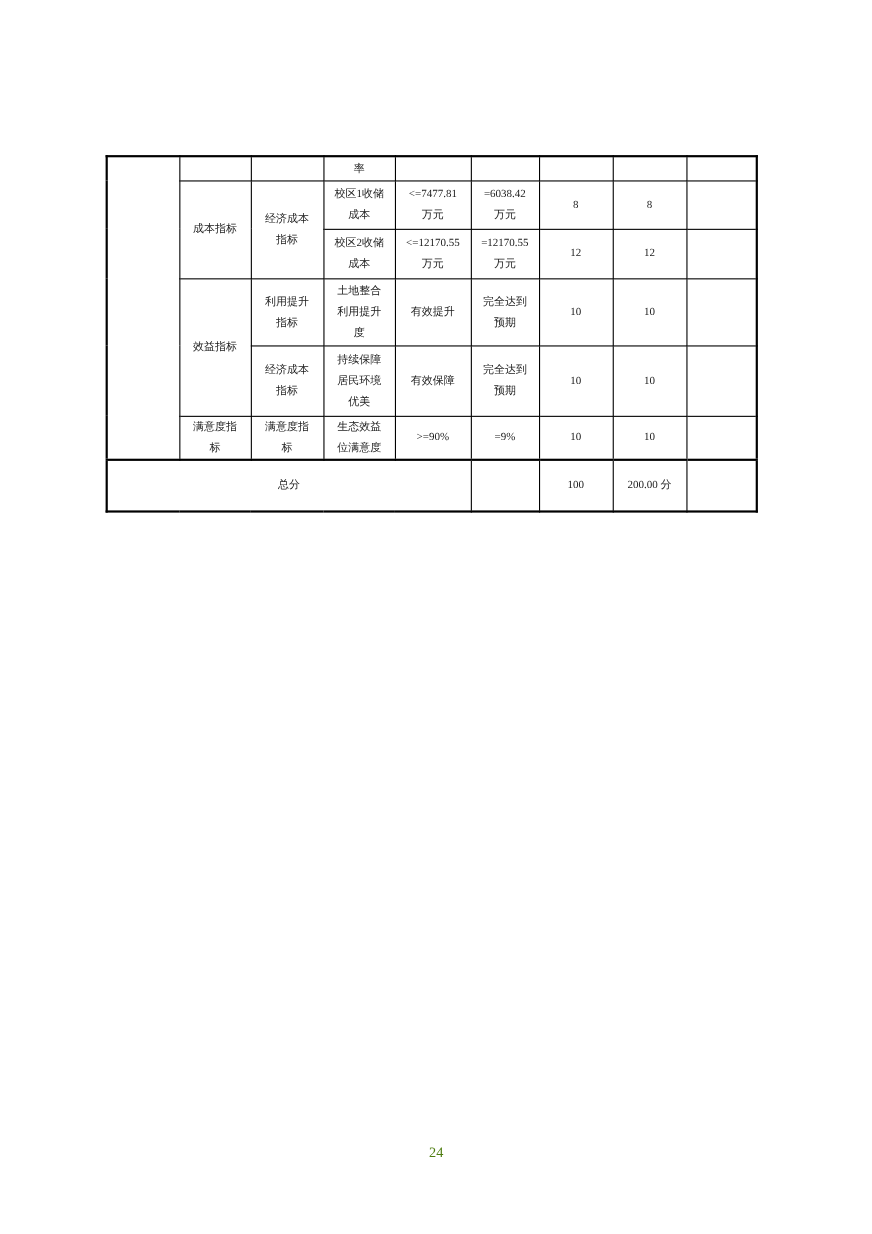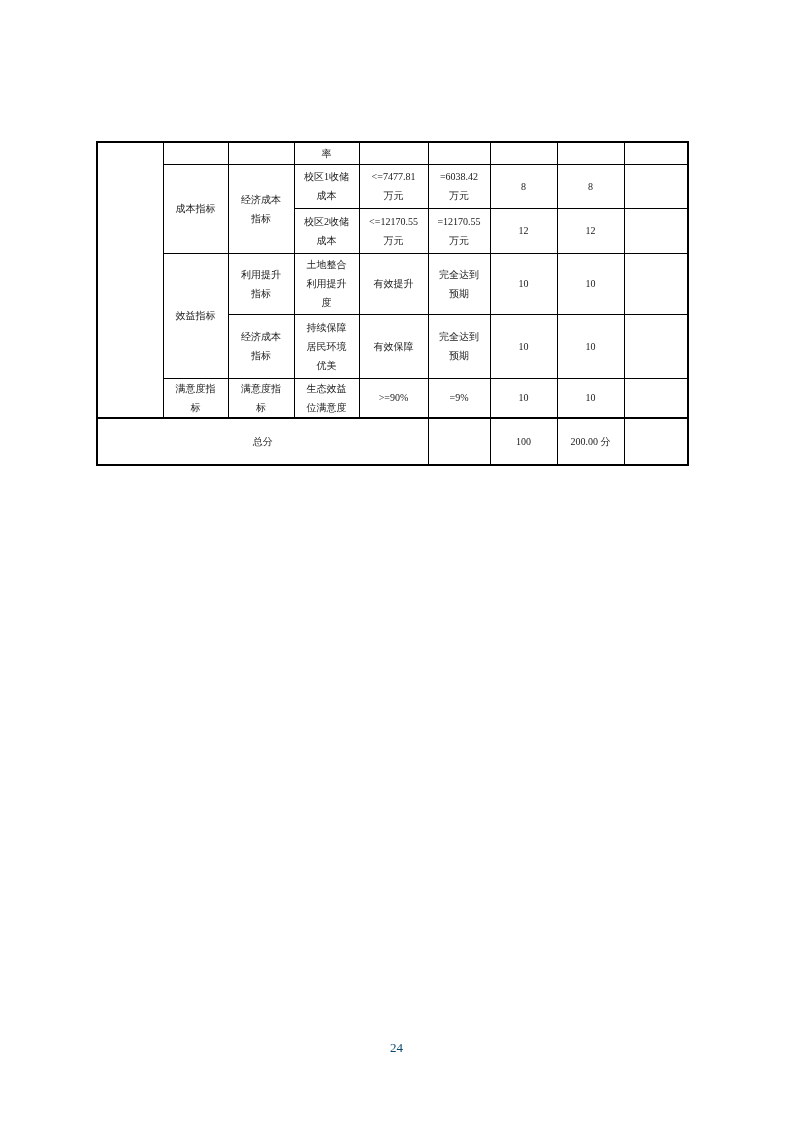--- a/index.html
+++ b/index.html
@@ -41,21 +41,21 @@
   tr.row-eco         { height: 64px; }
   tr.row-satisfy     { height: 32px; }
   tr.row-total       { height: 47px; }
   tr.row-total td    { border-top: 2px solid #000; }
   .page-number {
     position: absolute;
     left: 0; right: 0;
     top: 1040px;
     text-align: center;
     font-size: 13px;
-    color: #0c4a6e;
+    color: #4d7c0f;
   }
 </style>
 </head>
 <body>
 
 <div class="page">
 
   <table class="eval-table">
     <colgroup>
       <col style="width:66px">

